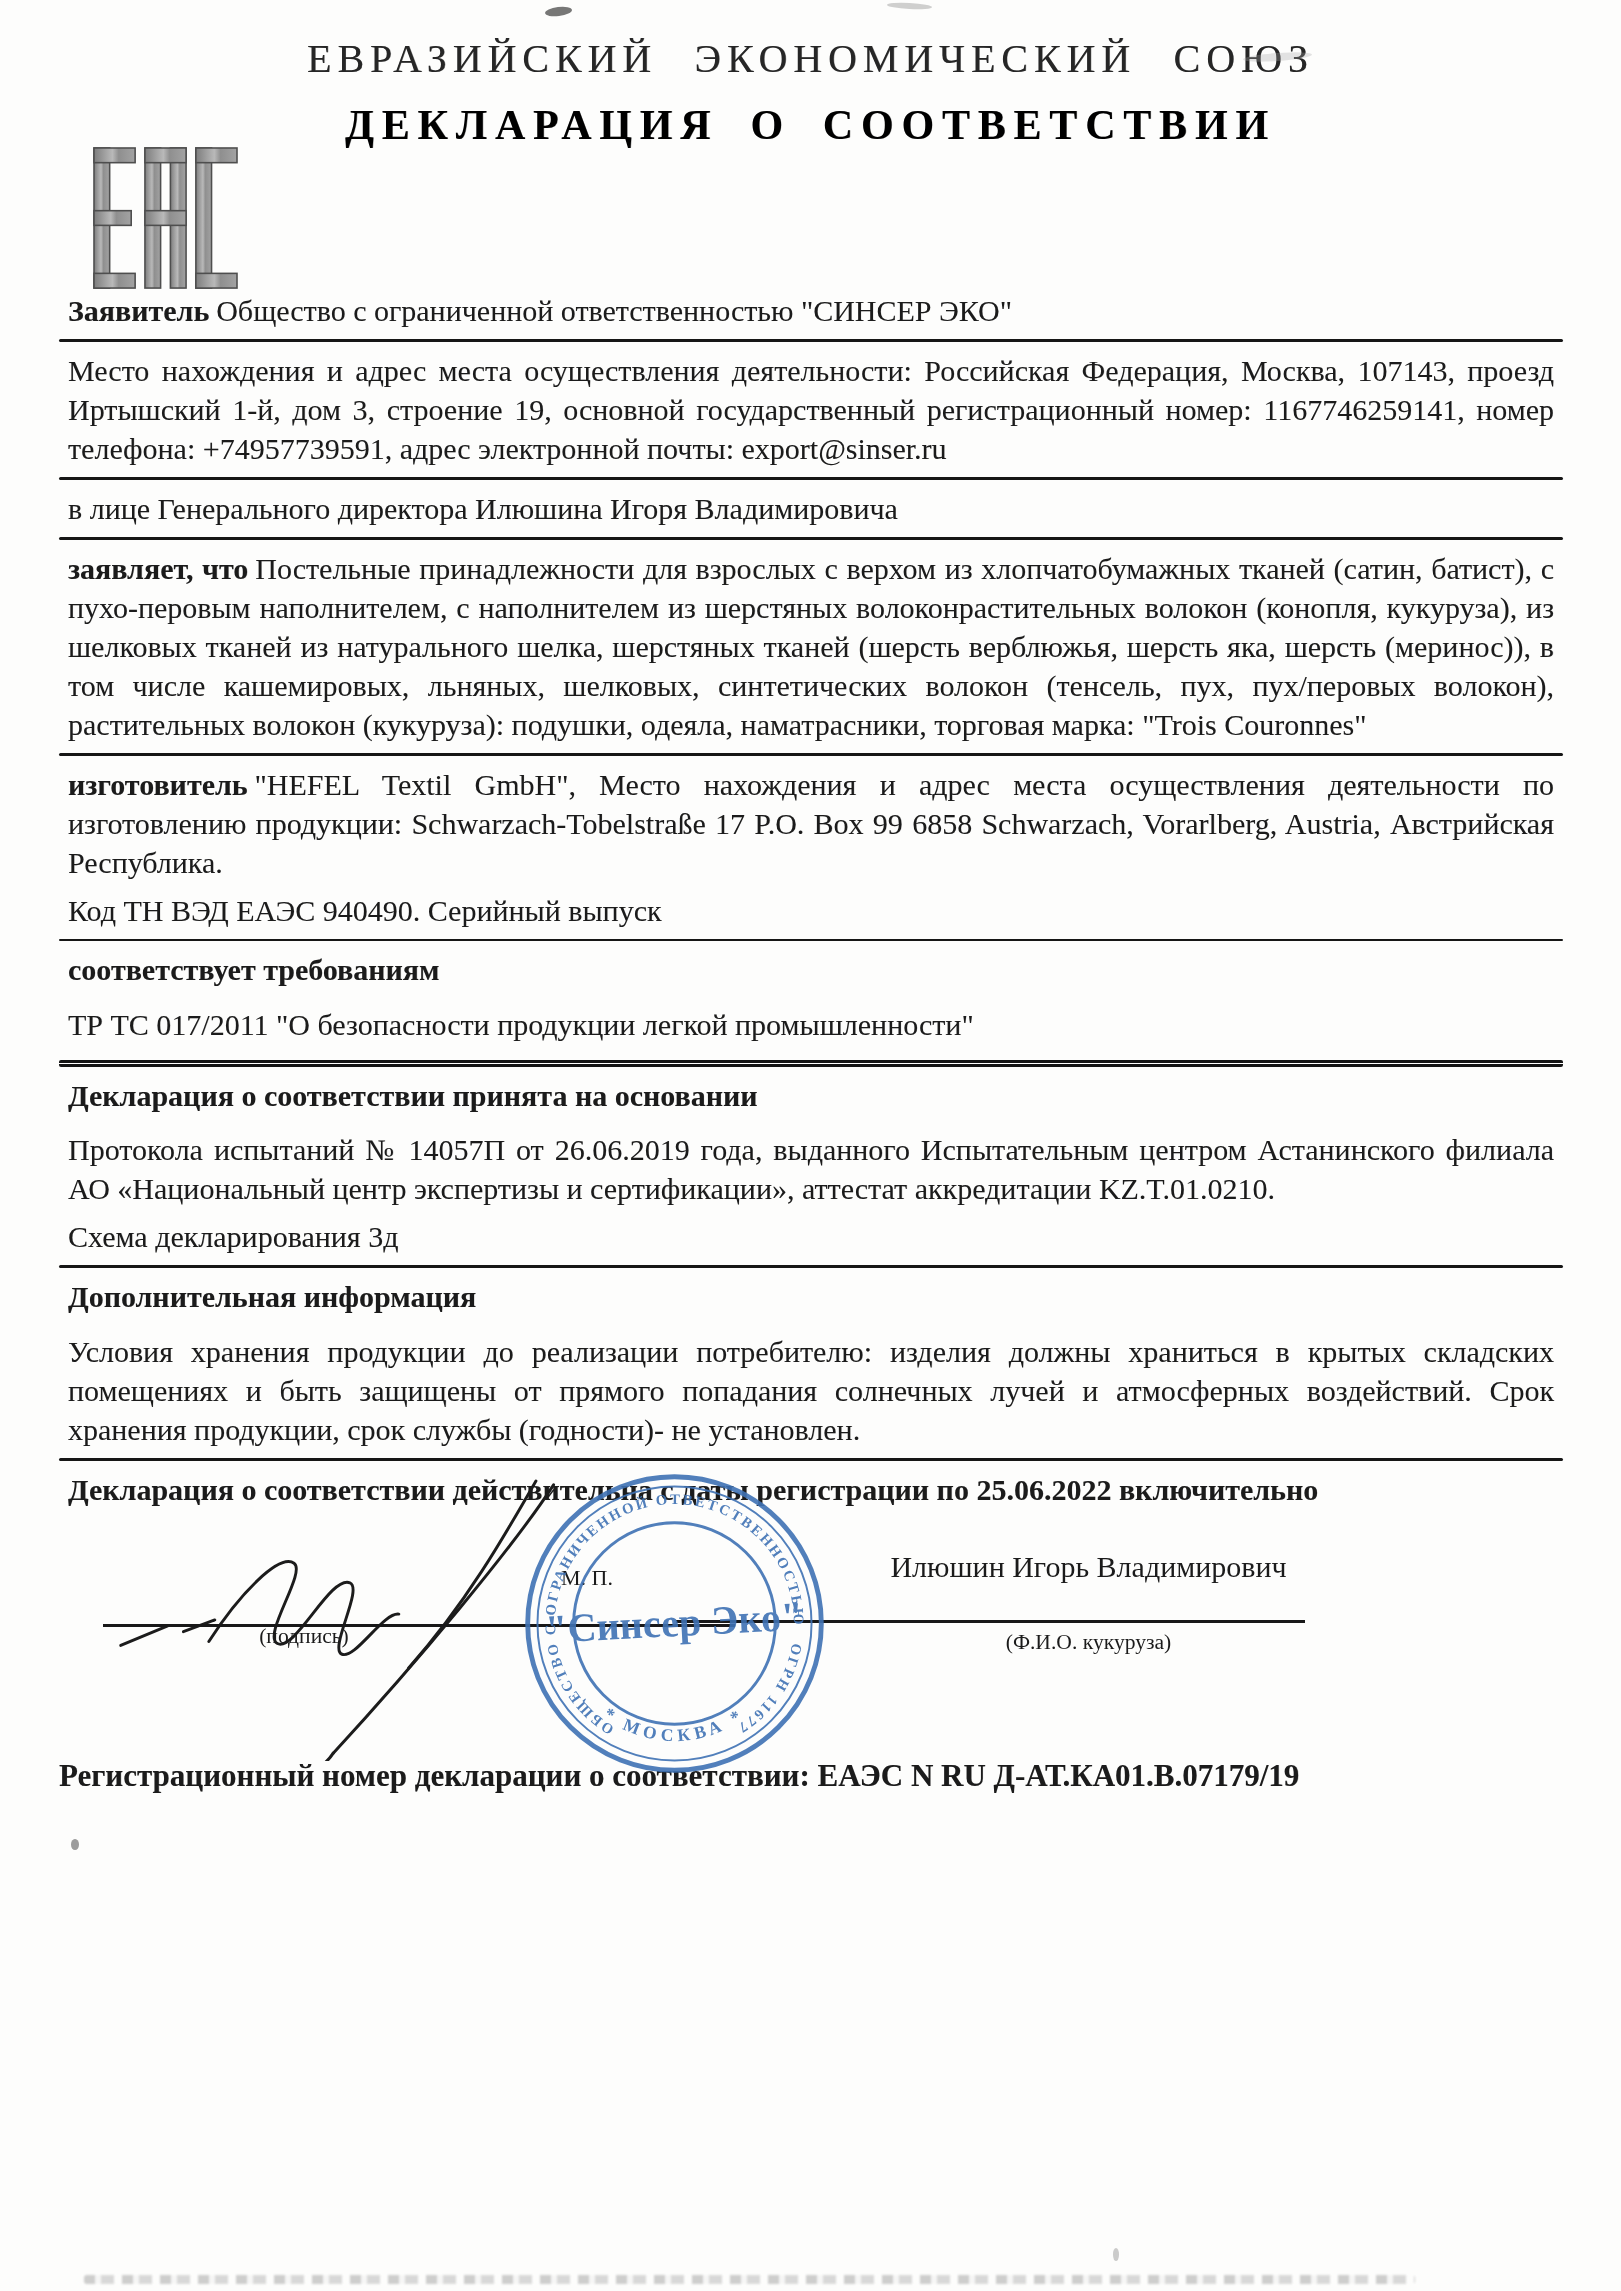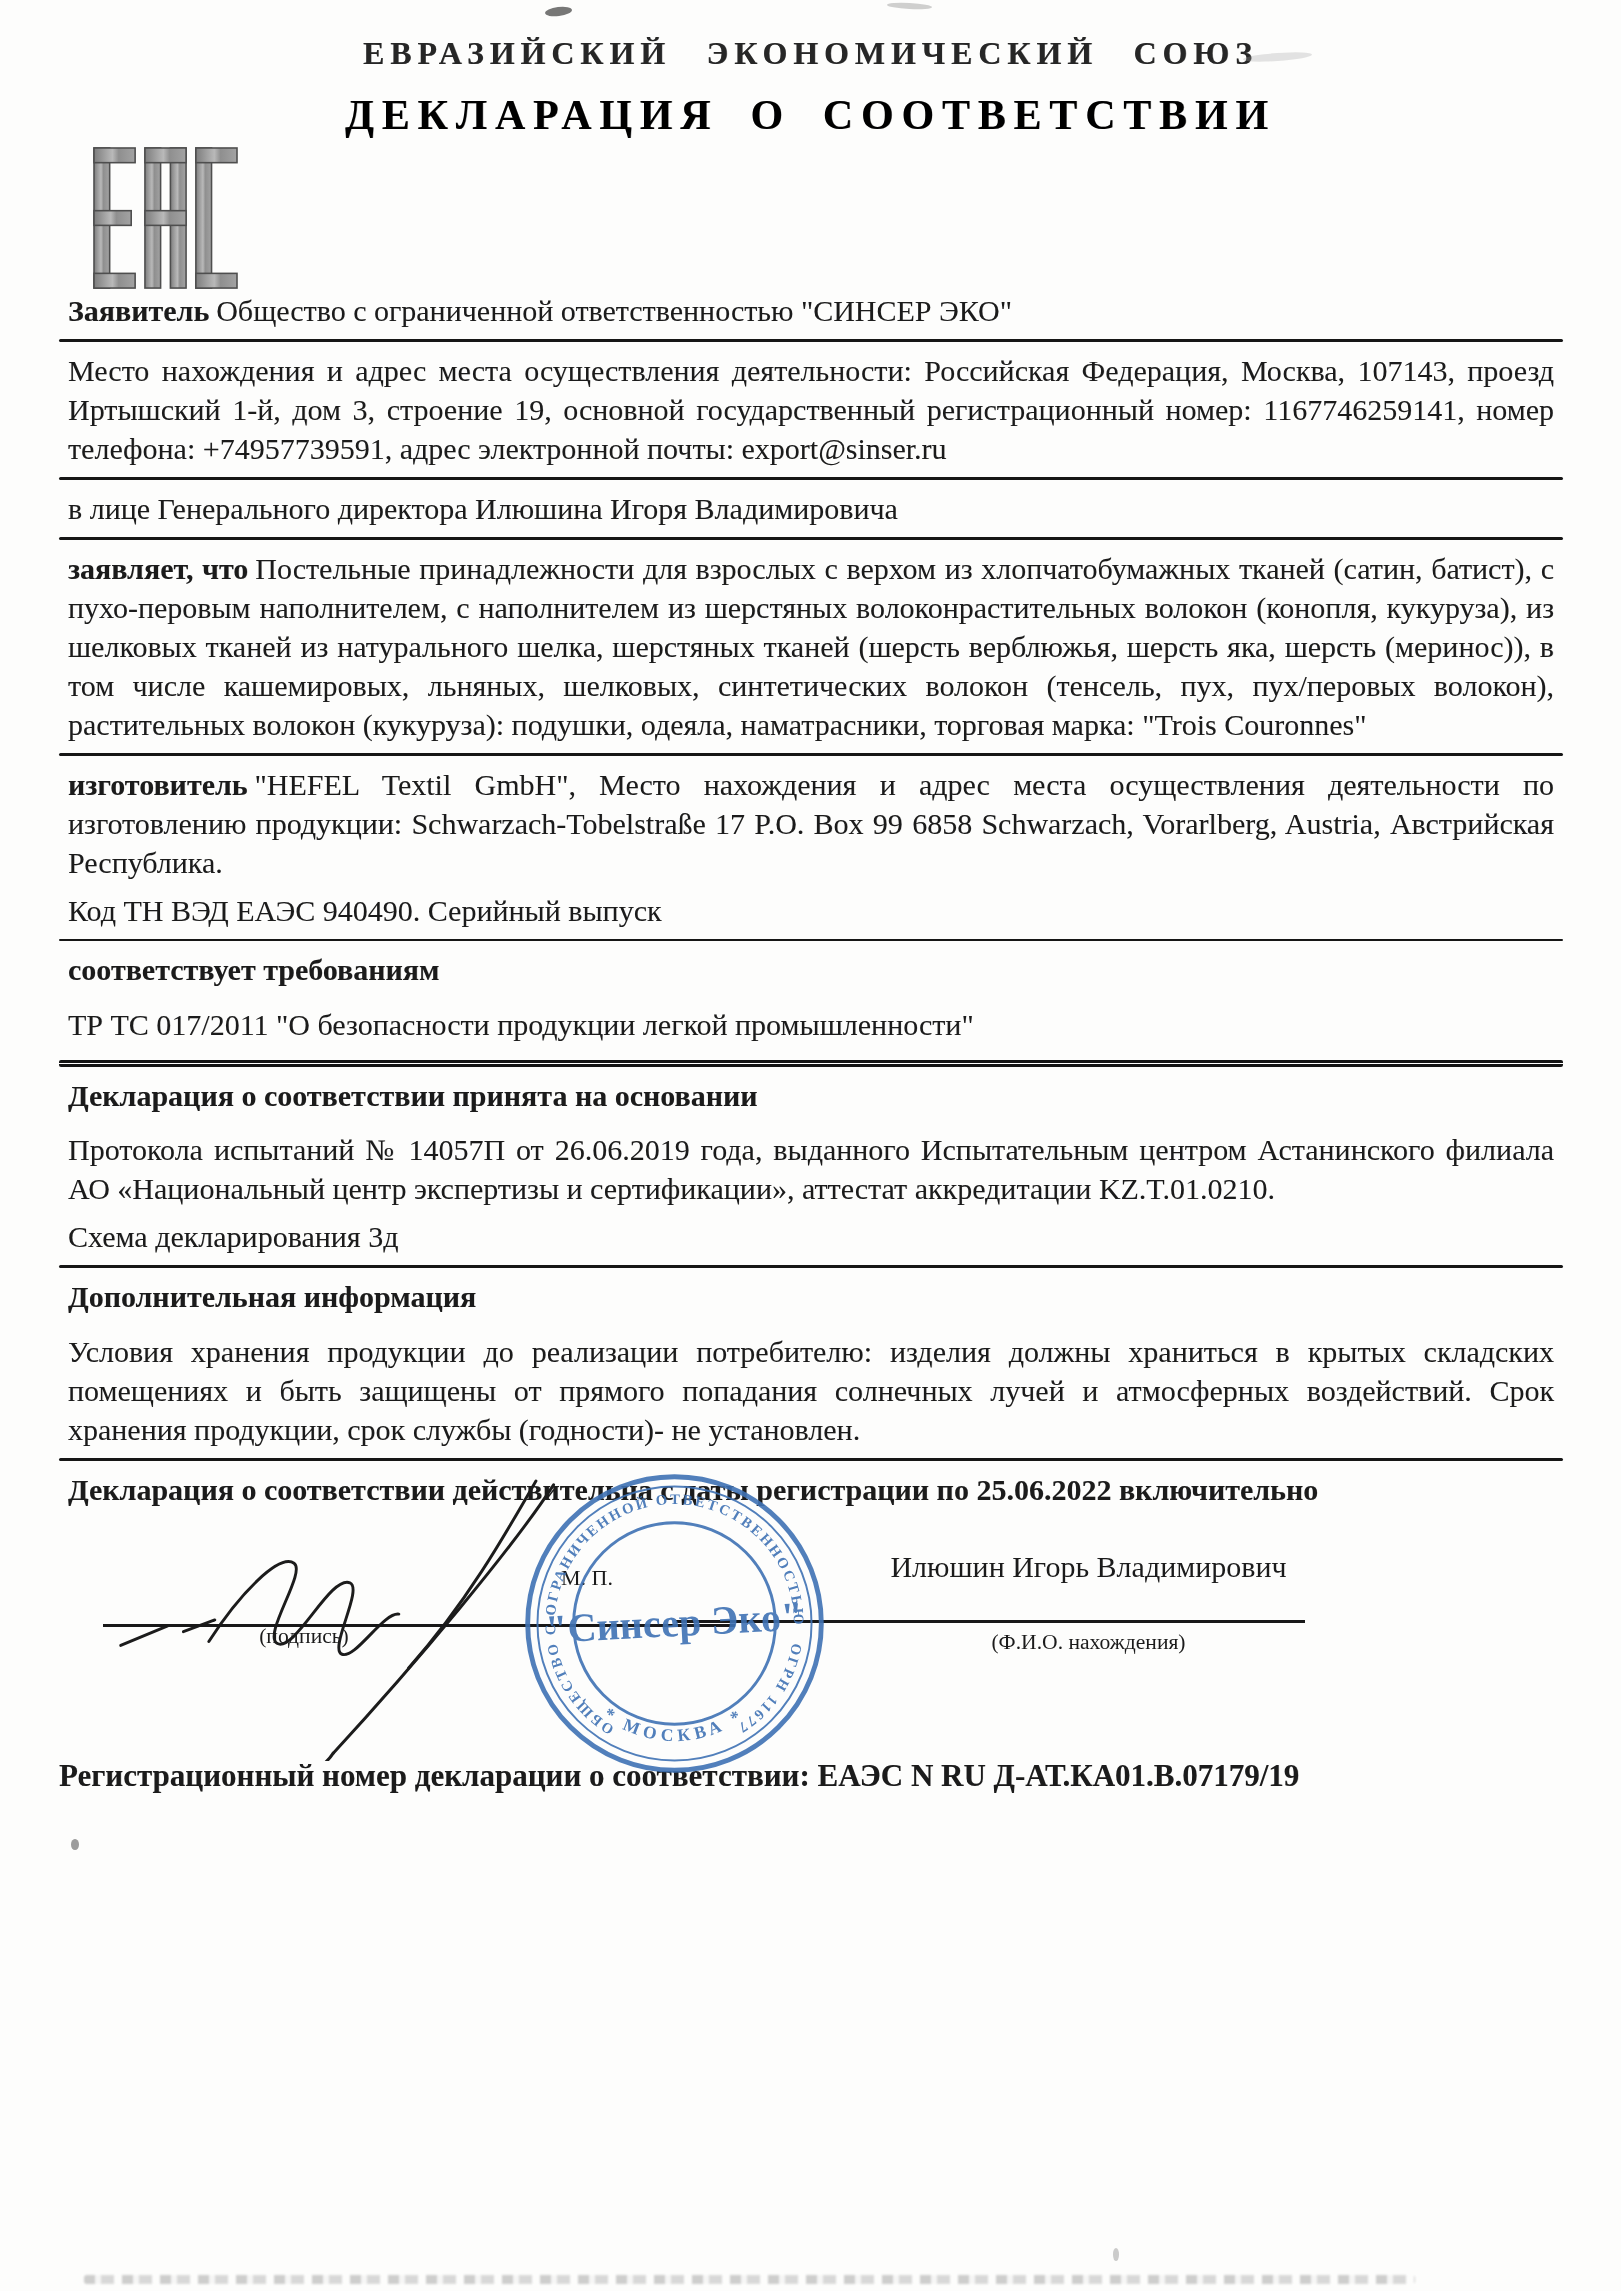--- a/index.html
+++ b/index.html
@@ -2,21 +2,21 @@
 <html><head>
 <meta charset="utf-8">
 <style>
   html,body{margin:0;padding:0;background:#ffffff;}
   .page{
     position:relative;width:1621px;height:2292px;background:#fdfdfc;overflow:hidden;
     font-family:"Liberation Serif", serif;color:#1b1b1b;
   }
   
   .doc-header{position:absolute;top:35px;left:0;width:100%;text-align:center;}
-  .title1{font-size:32px;font-weight:bold;letter-spacing:5.9px;word-spacing:21.6px;color:#262626;
+  .title1{font-size:40px;font-weight:normal;letter-spacing:5.9px;word-spacing:21.6px;color:#262626;
           text-shadow:0.4px 0.4px 0 rgba(40,40,40,.45);}
   .title2{font-size:42px;font-weight:bold;letter-spacing:7.8px;word-spacing:13.7px;color:#000000;margin-top:19px;
           text-shadow:0.4px 0.4px 0 rgba(40,40,40,.45);}
   
   .eac-logo{position:absolute;left:93px;top:147px;}
   
   .content{position:absolute;left:59px;top:282px;width:1504px;}
   .content p{margin:9px;font-size:30px;line-height:39px;text-align:justify;
              text-shadow:0.3px 0.3px 0 rgba(30,30,30,.25);}
   .content p.single{text-align:left;}
@@ -170,21 +170,21 @@
           <textPath href="#ringPath"><tspan>ОБЩЕСТВО С ОГРАНИЧЕННОЙ ОТВЕТСТВЕННОСТЬЮ</tspan><tspan dx="16">ОГРН 1167746259141</tspan></textPath>
         </text>
         <text class="moscow-text" fill="#3f72b4" text-anchor="middle">
           <textPath href="#bottomPath" startOffset="50%">* МОСКВА *</textPath>
         </text>
         <text class="stamp-center" fill="#3f72b4" x="165" y="183" text-anchor="middle" transform="rotate(-3 165 175)">"Синсер Эко"</text>
       </svg>
 
       <div class="fio-name">Илюшин Игорь Владимирович</div>
       <div class="fio-line"></div>
-      <div class="fio-caption">(Ф.И.О. нахождения)</div>
+      <div class="fio-caption">(Ф.И.О. кукуруза)</div>
     </div>
 
     <div class="regline">Регистрационный номер декларации о соответствии: ЕАЭС N RU Д-АТ.КА01.В.07179/19</div>
   </div>
 
   <div class="footer-strip"></div>
   <div class="speck s1"></div>
   <div class="speck s2"></div>
   <div class="speck s3"></div>
   <div class="speck s4"></div>

